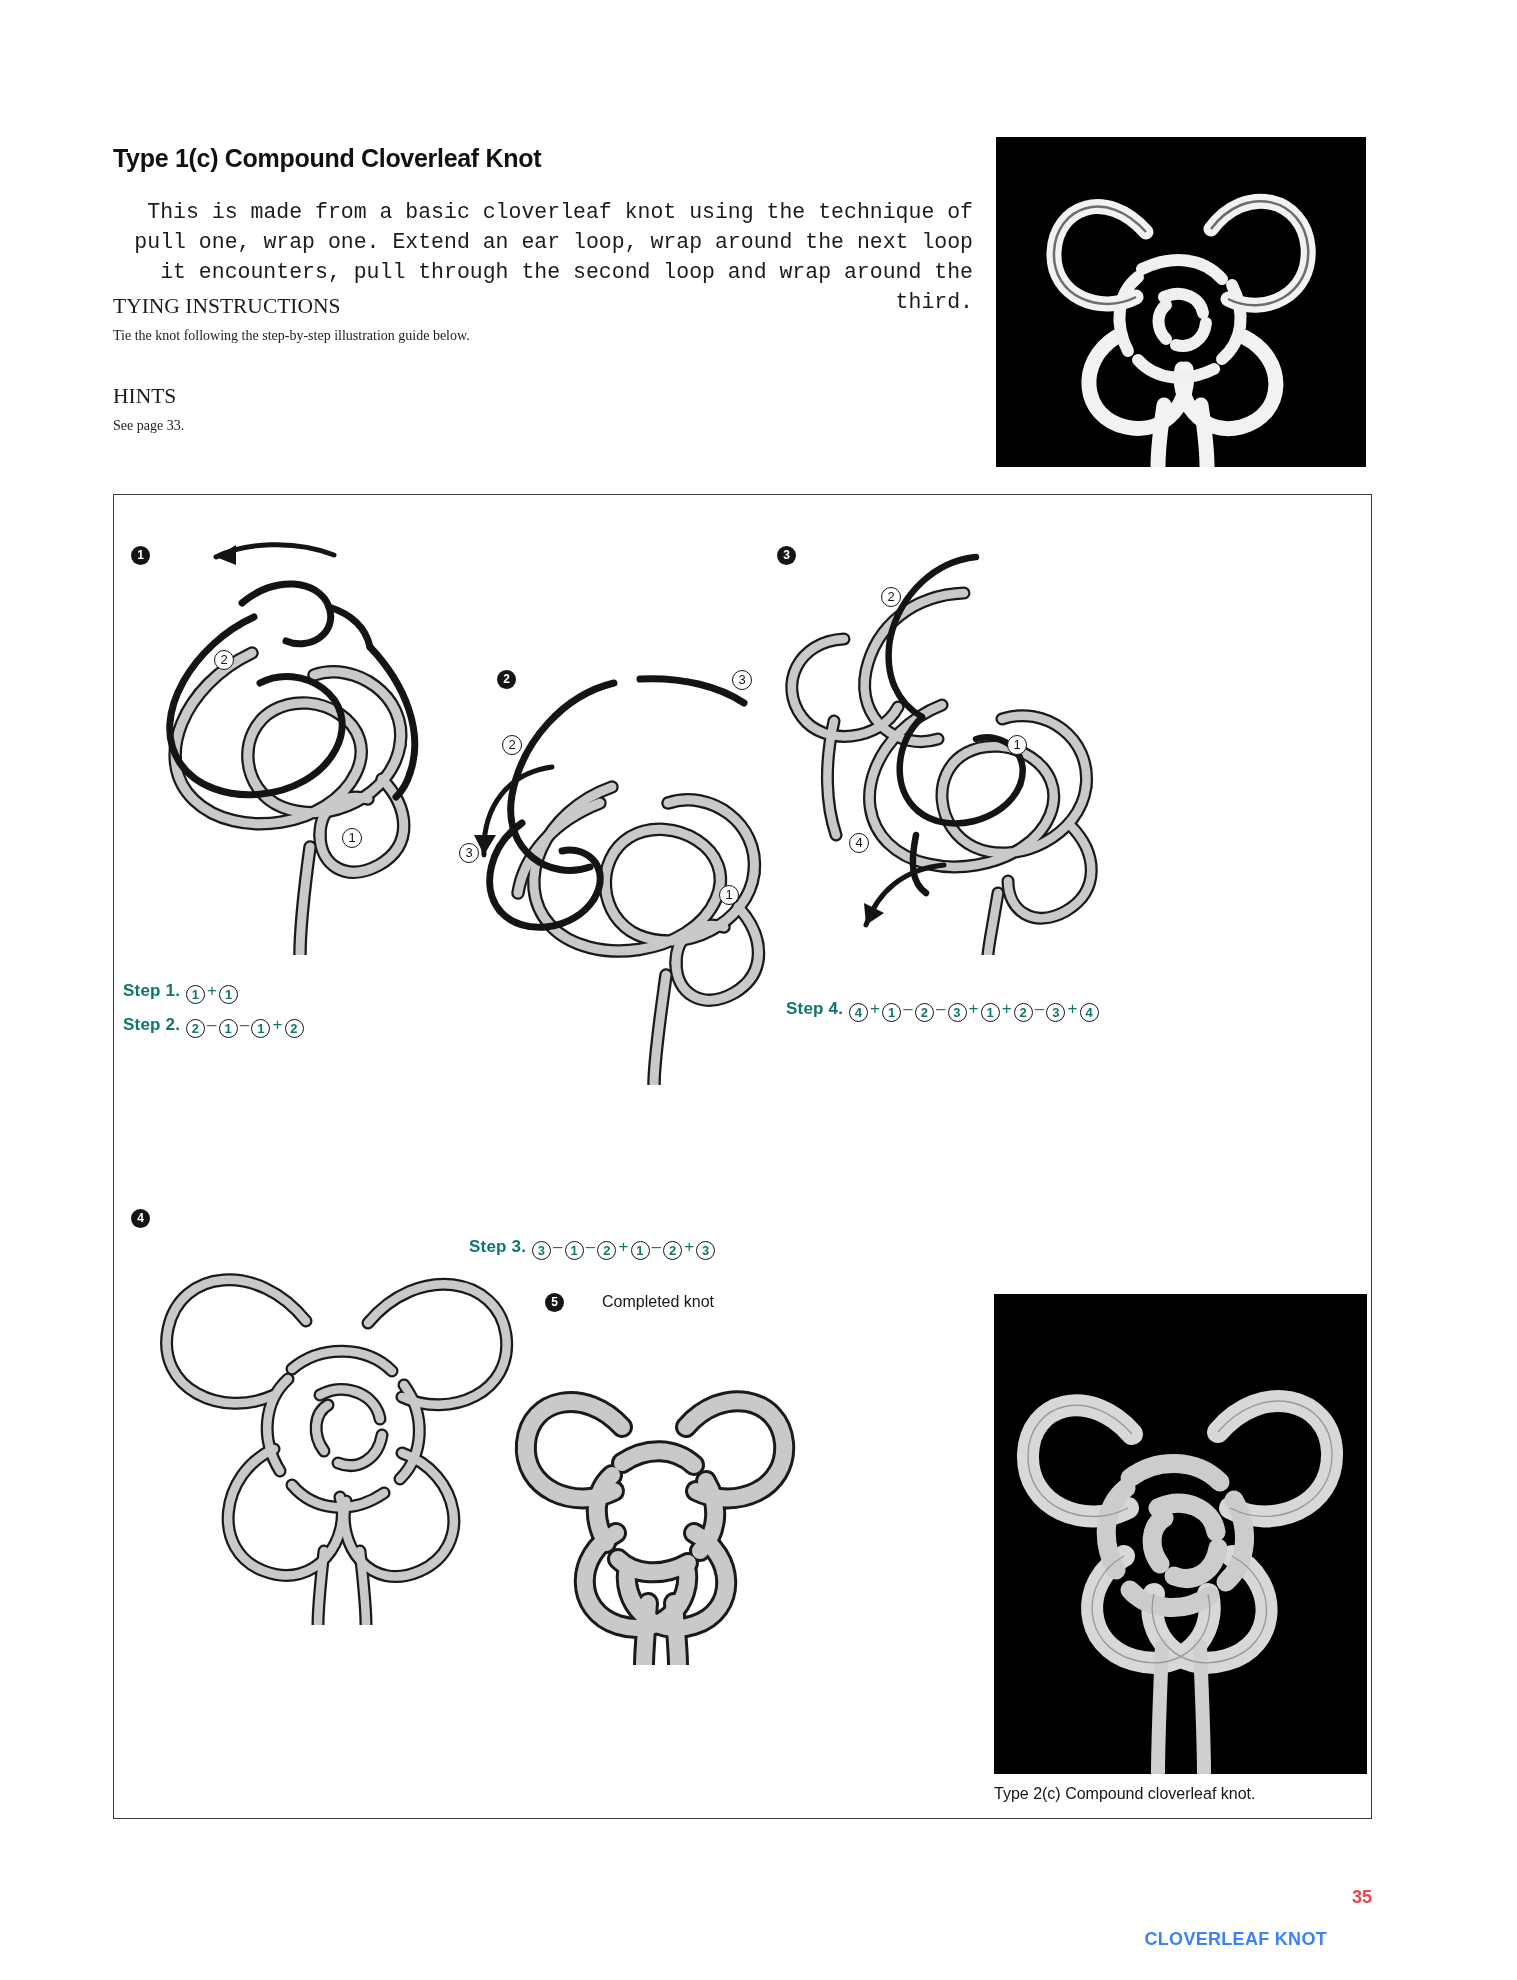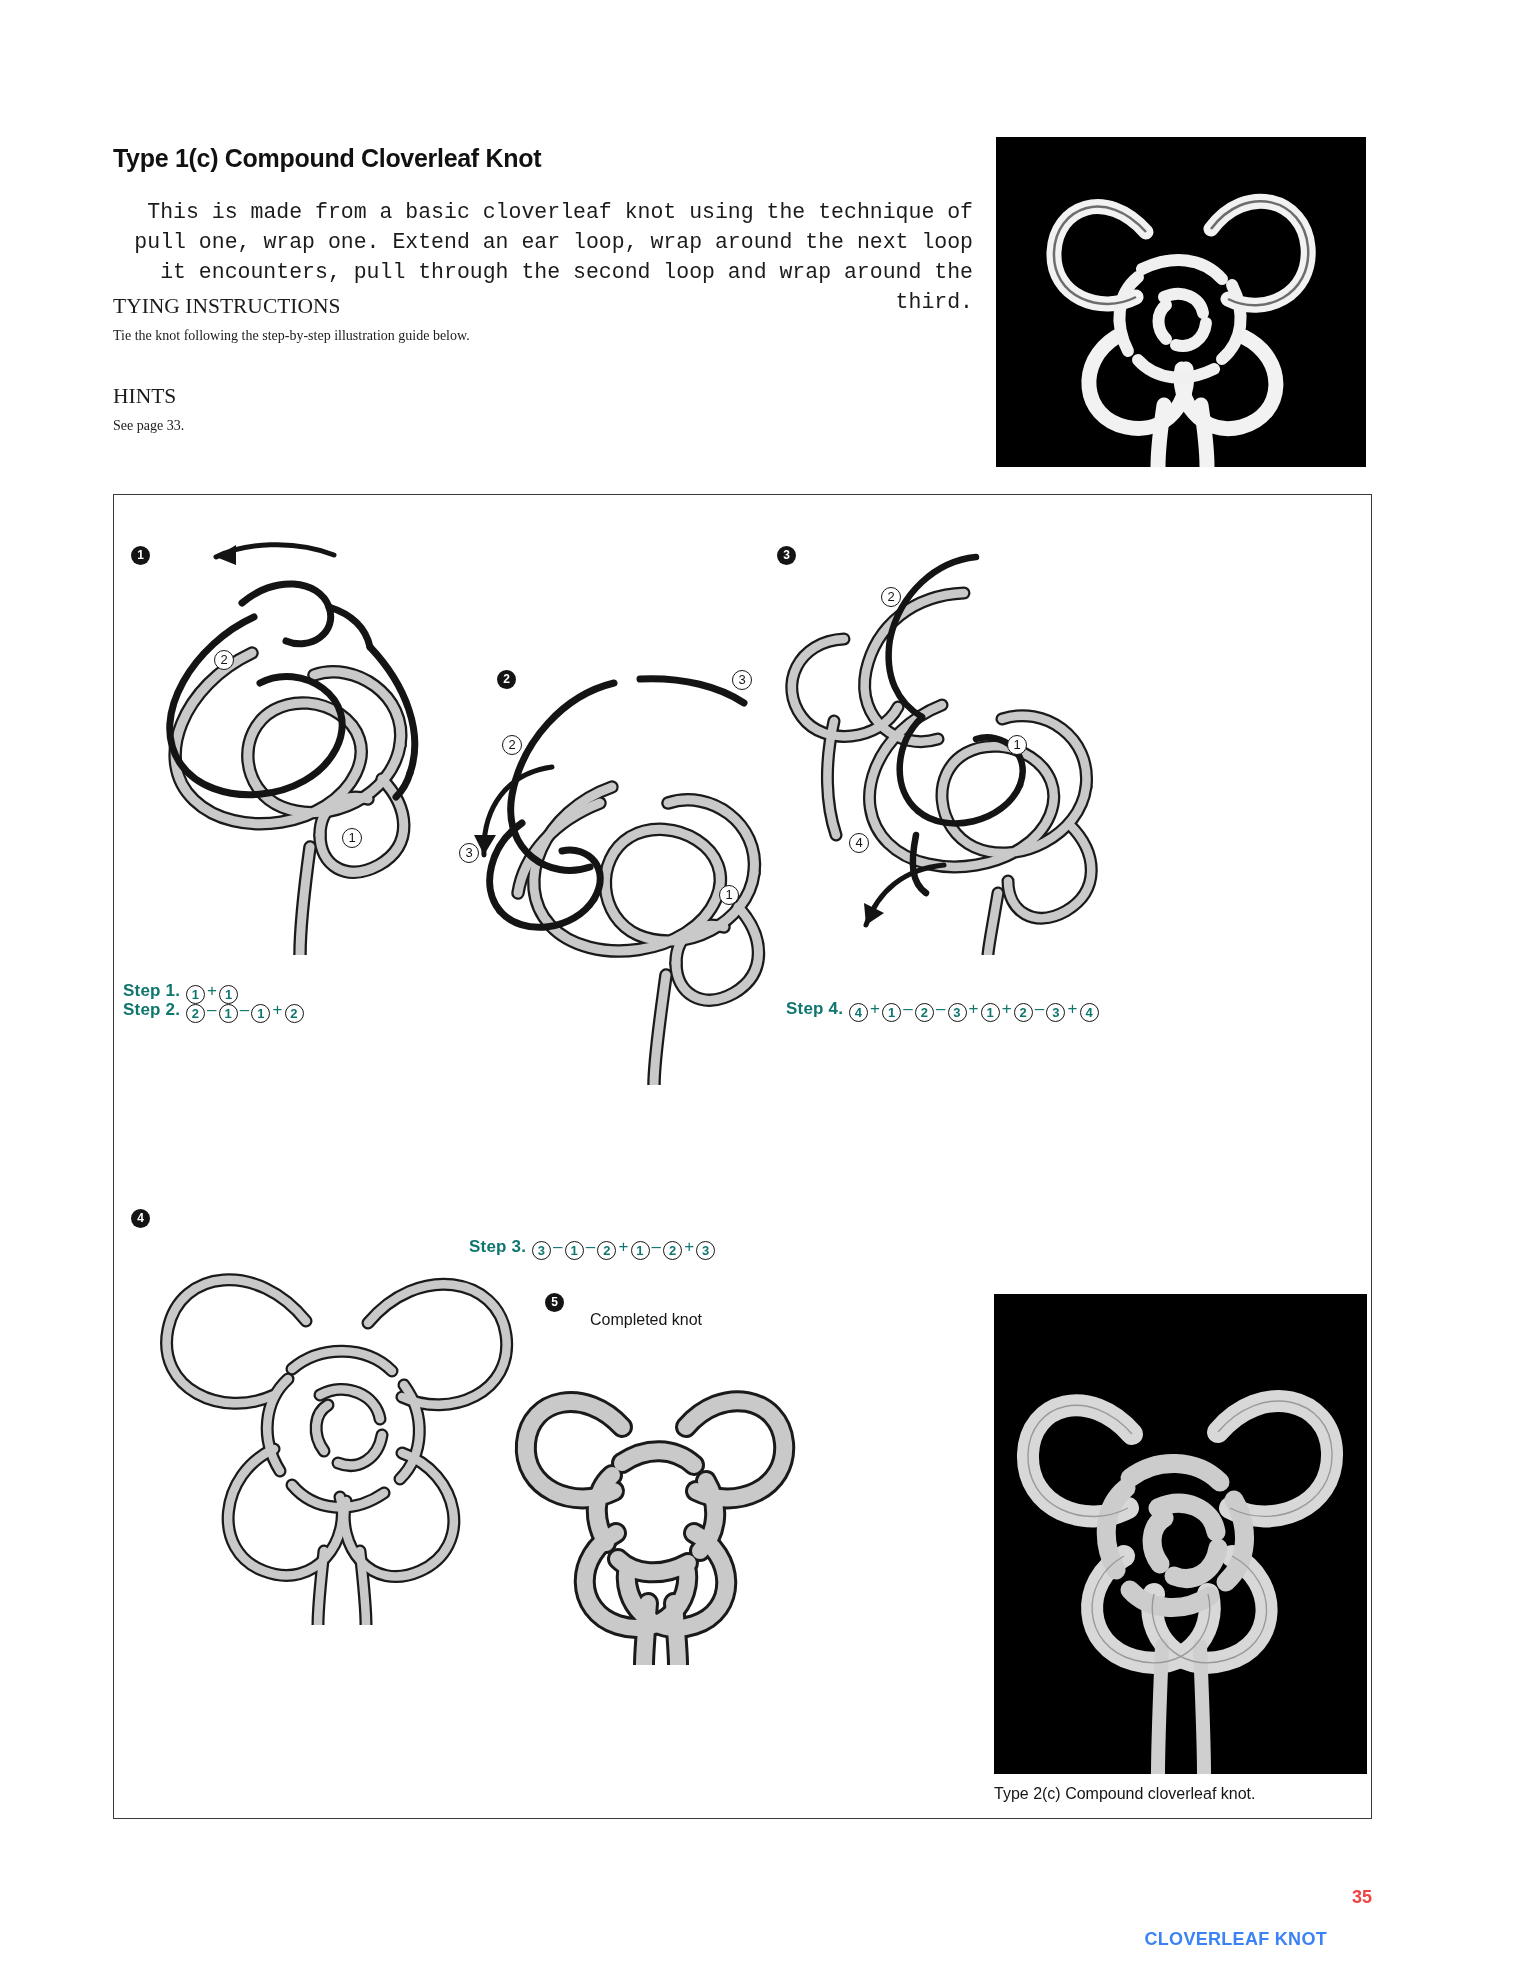--- a/index.html
+++ b/index.html
@@ -260,21 +260,21 @@
   </svg>
 
   <div class="diagram-num" style="left:100px; top:155px;">2</div>
   <div class="diagram-num" style="left:228px; top:333px;">1</div>
 
   <div class="step-formula" style="left:9px; top:486px;">
     <span>Step 1.</span>
     <span class="circ">1</span><span class="op">+</span><span class="circ">1</span>
   </div>
 
-  <div class="step-formula" style="left:9px; top:505px;">
+  <div class="step-formula" style="left:9px; top:520px;">
     <span>Step 2.</span>
     <span class="circ">2</span><span class="op">–</span><span class="circ">1</span><span class="op">–</span><span class="circ">1</span><span class="op">+</span><span class="circ">2</span>
   </div>
 
   <div class="step-badge" style="left:383px; top:175px;">2</div>
 
   <svg width="410" height="430" viewBox="0 0 410 430" style="position:absolute; left:290px; top:160px;">
     <g fill="none" stroke="#1a1a1a" stroke-width="13.5" stroke-linecap="round">
       <path d="M208 132 C140 156 108 228 146 270 C186 314 288 300 312 244 C334 194 268 158 226 182 C190 204 194 262 234 280 C280 300 344 268 350 218"></path>
       <path d="M350 218 C356 168 306 134 264 148"></path>
@@ -390,21 +390,21 @@
       <path d="M156 266 C136 234 140 196 164 174"></path>
       <path d="M196 190 C222 176 252 190 256 214"></path>
       <path d="M258 230 C254 254 234 266 214 258"></path>
       <path d="M200 246 C188 230 190 208 204 200"></path>
       <path d="M200 346 C196 382 194 408 194 420"></path>
       <path d="M236 346 C240 382 242 408 242 420"></path>
     </g>
   </svg>
 
   <div class="step-badge" style="left:431px; top:798px;">5</div>
-  <div class="completed-label" style="left:476px; top:798px;margin-top:18px;">Completed knot</div>
+  <div class="completed-label" style="left:488px; top:798px;">Completed knot</div>
 
   <svg width="300" height="330" viewBox="0 0 300 330" style="position:absolute; left:390px; top:840px;">
     <g fill="none" stroke="#1a1a1a" stroke-width="22" stroke-linecap="round">
       <path d="M118 92 C82 52 26 62 22 108 C18 154 70 176 110 156"></path>
       <path d="M182 92 C218 50 276 62 280 108 C284 154 232 176 192 156"></path>
       <path d="M112 198 C70 220 70 276 114 290 C158 304 190 266 182 232"></path>
       <path d="M190 198 C232 220 234 276 190 290 C148 304 116 266 124 232"></path>
       <path d="M118 128 C142 112 170 112 190 130"></path>
       <path d="M202 146 C216 170 214 198 196 216"></path>
       <path d="M184 228 C158 242 130 240 114 224"></path>

